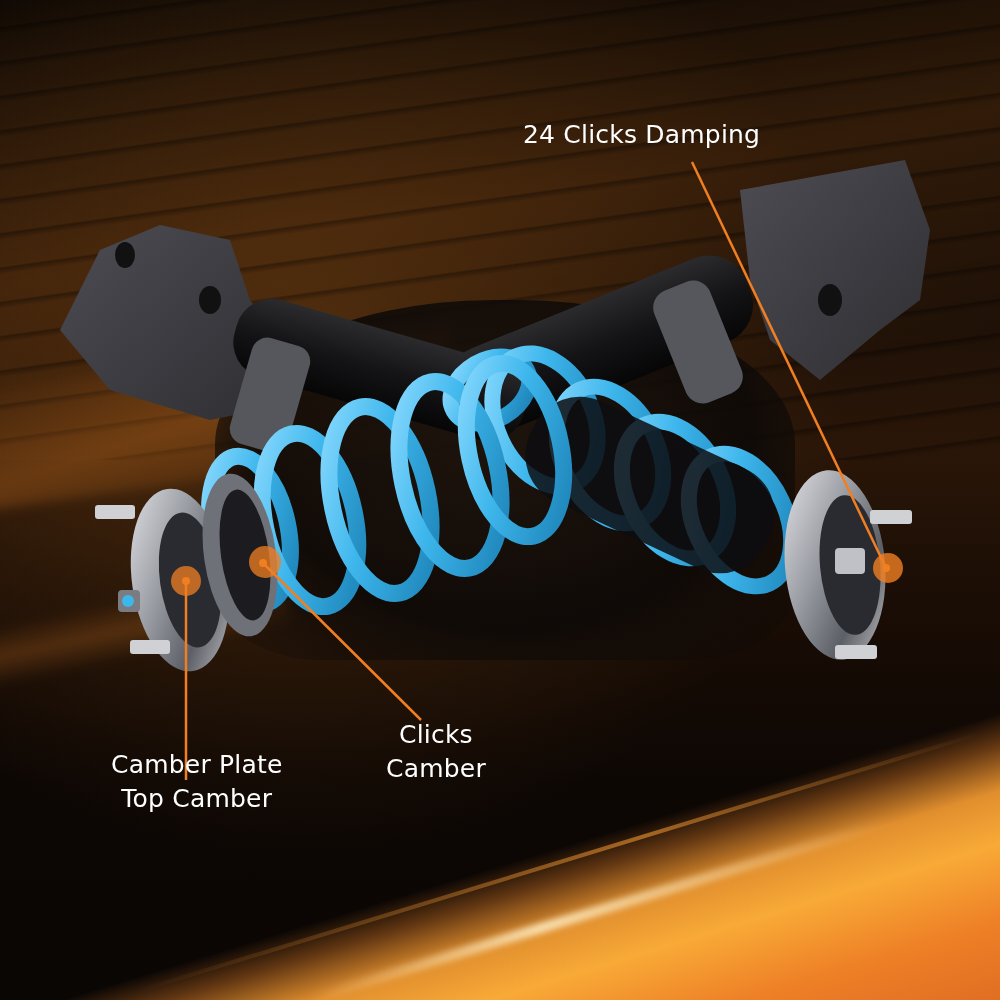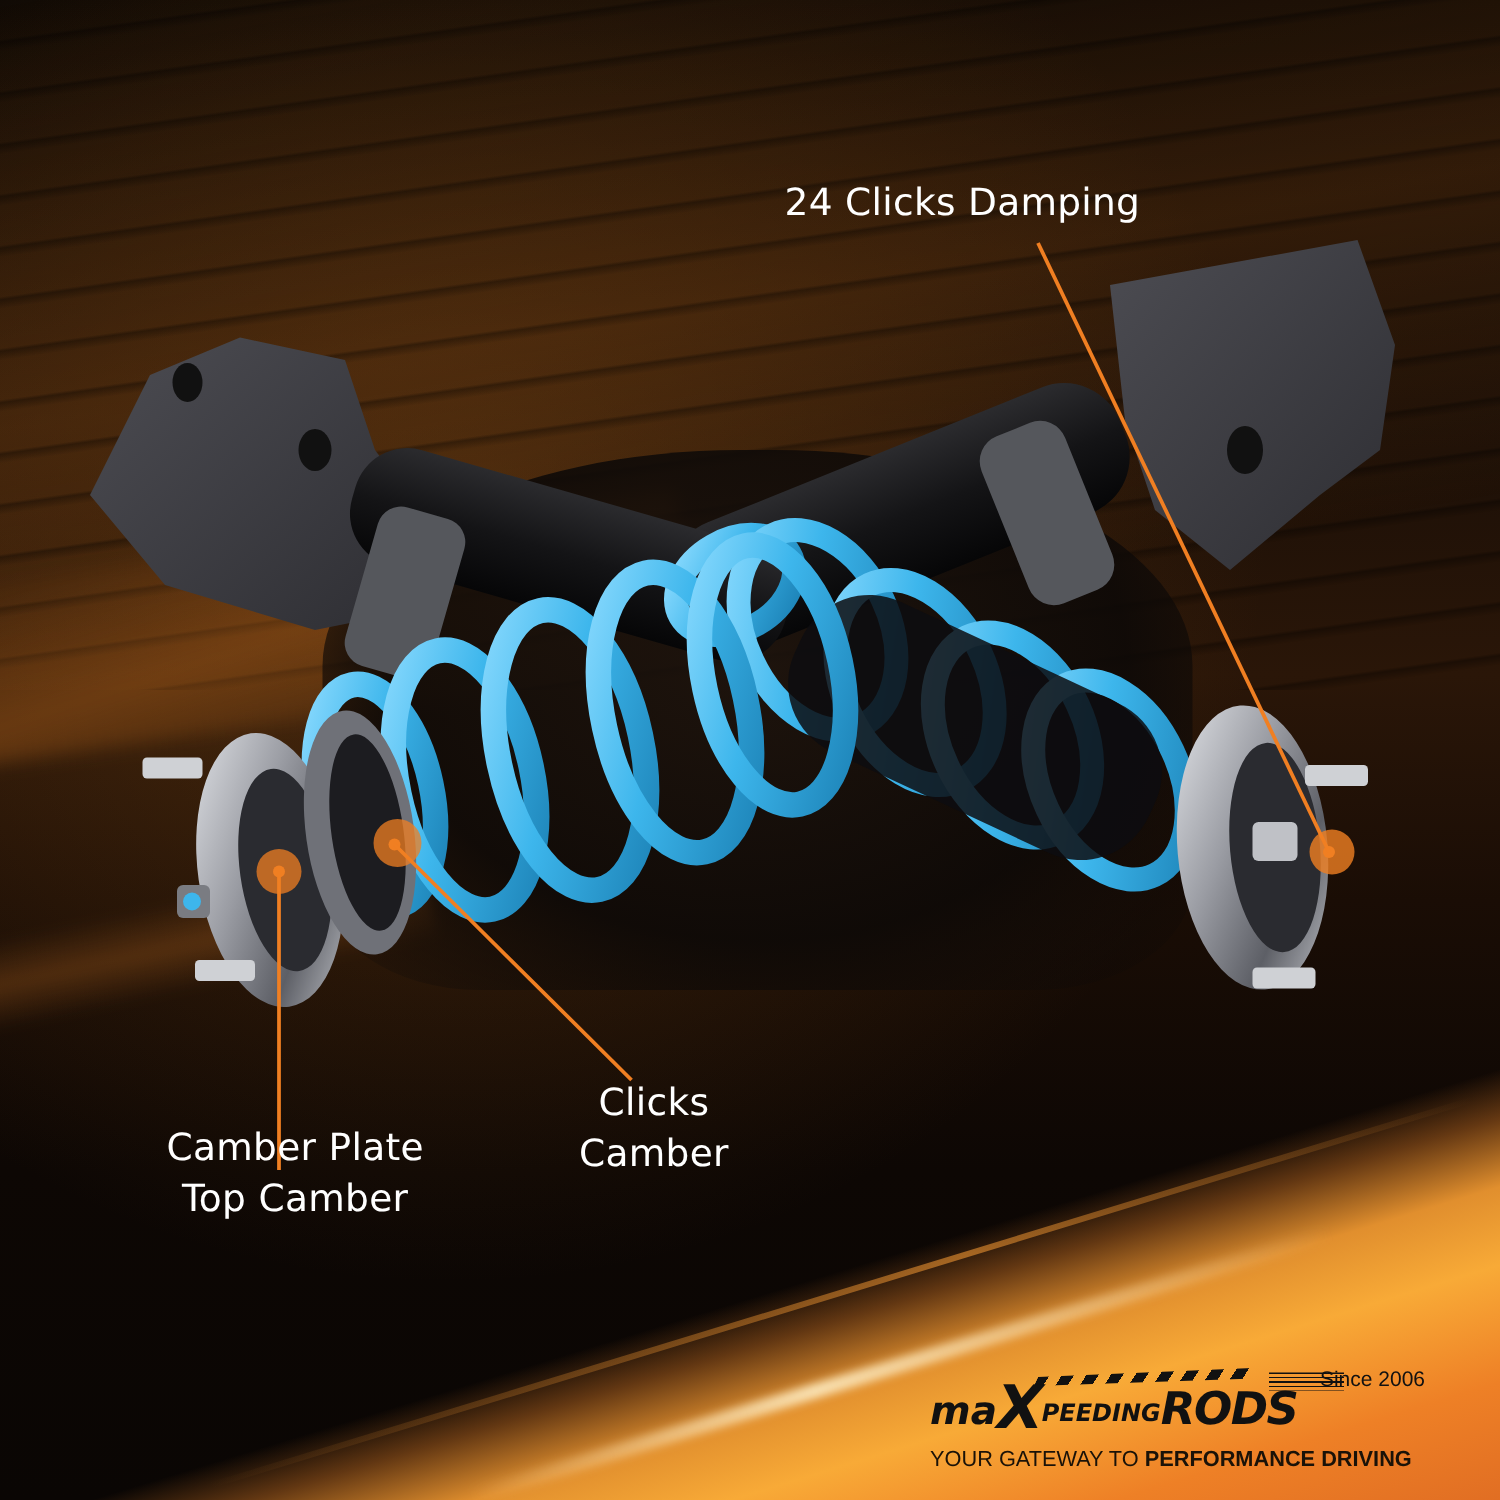--- a/index.html
+++ b/index.html
@@ -230,21 +230,14 @@
   </div>
   <div class="callout c-radial">
     <span>Clicks</span>
     <span>Camber</span>
   </div>
   <div class="callout c-camber">
     <span>Camber Plate</span>
     <span>Top Camber</span>
   </div>
 
-  <div class="logo">
-    <div class="checker"></div>
-    <div class="speed-lines"></div>
-    <div class="since">Since 2006</div>
-    <div class="wordmark"><span class="small">ma</span><span class="big-x">X</span><span class="mid">PEEDING</span><span>RODS</span></div>
-    <div class="tagline"><span>YOUR GATEWAY TO </span><b>PERFORMANCE DRIVING</b></div>
-  </div>
 
 </div>
 
 </body></html>

